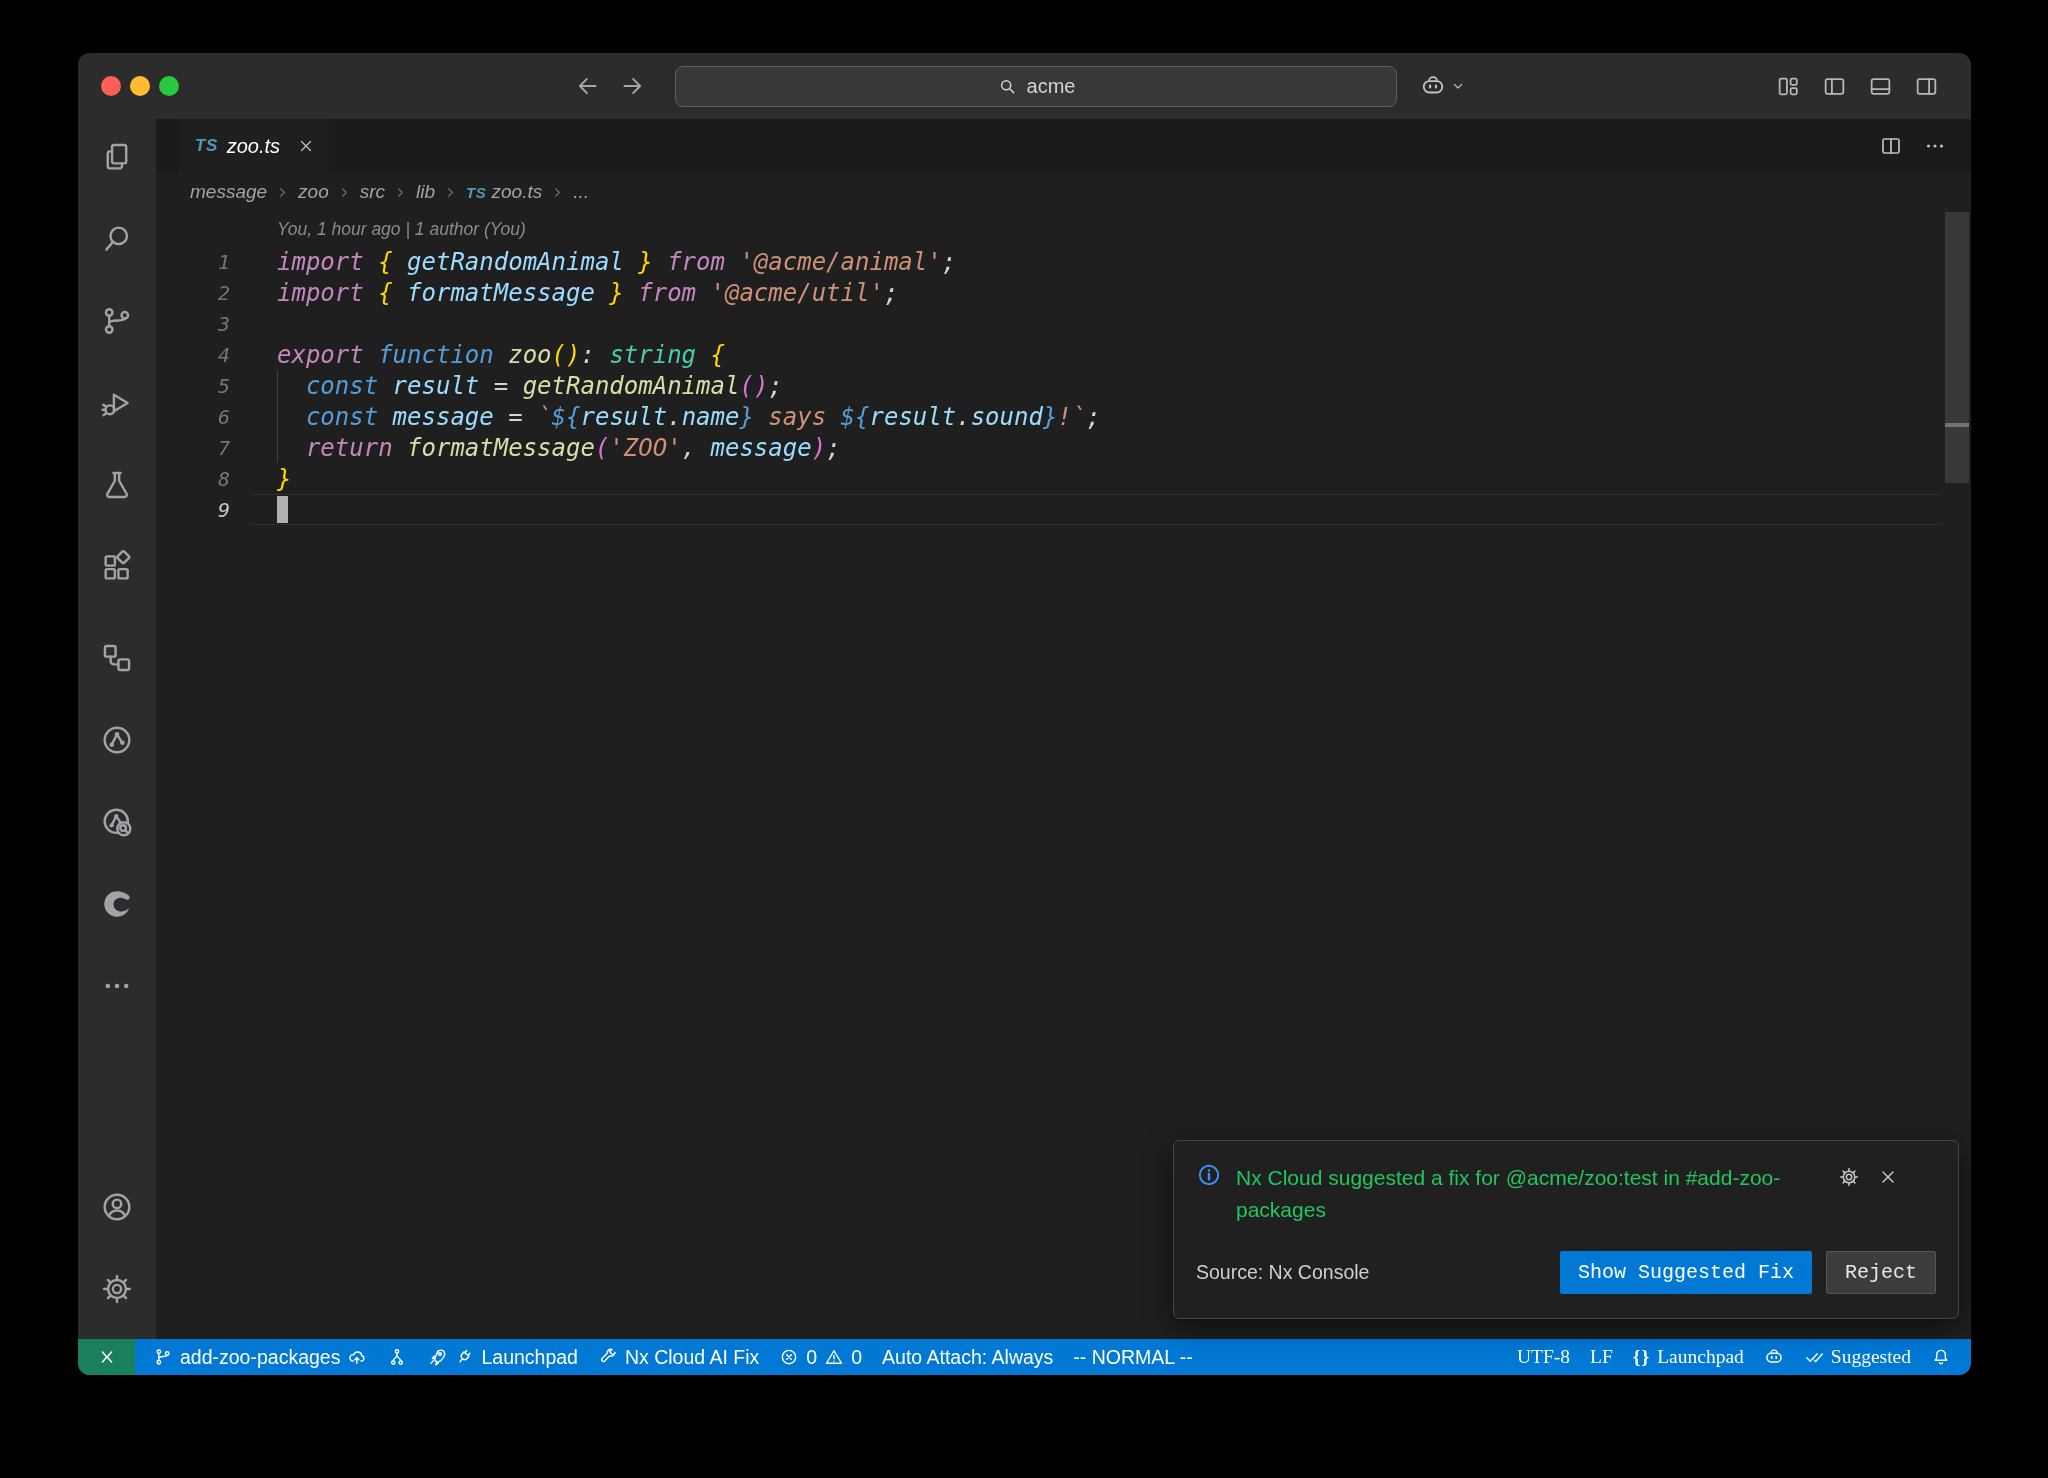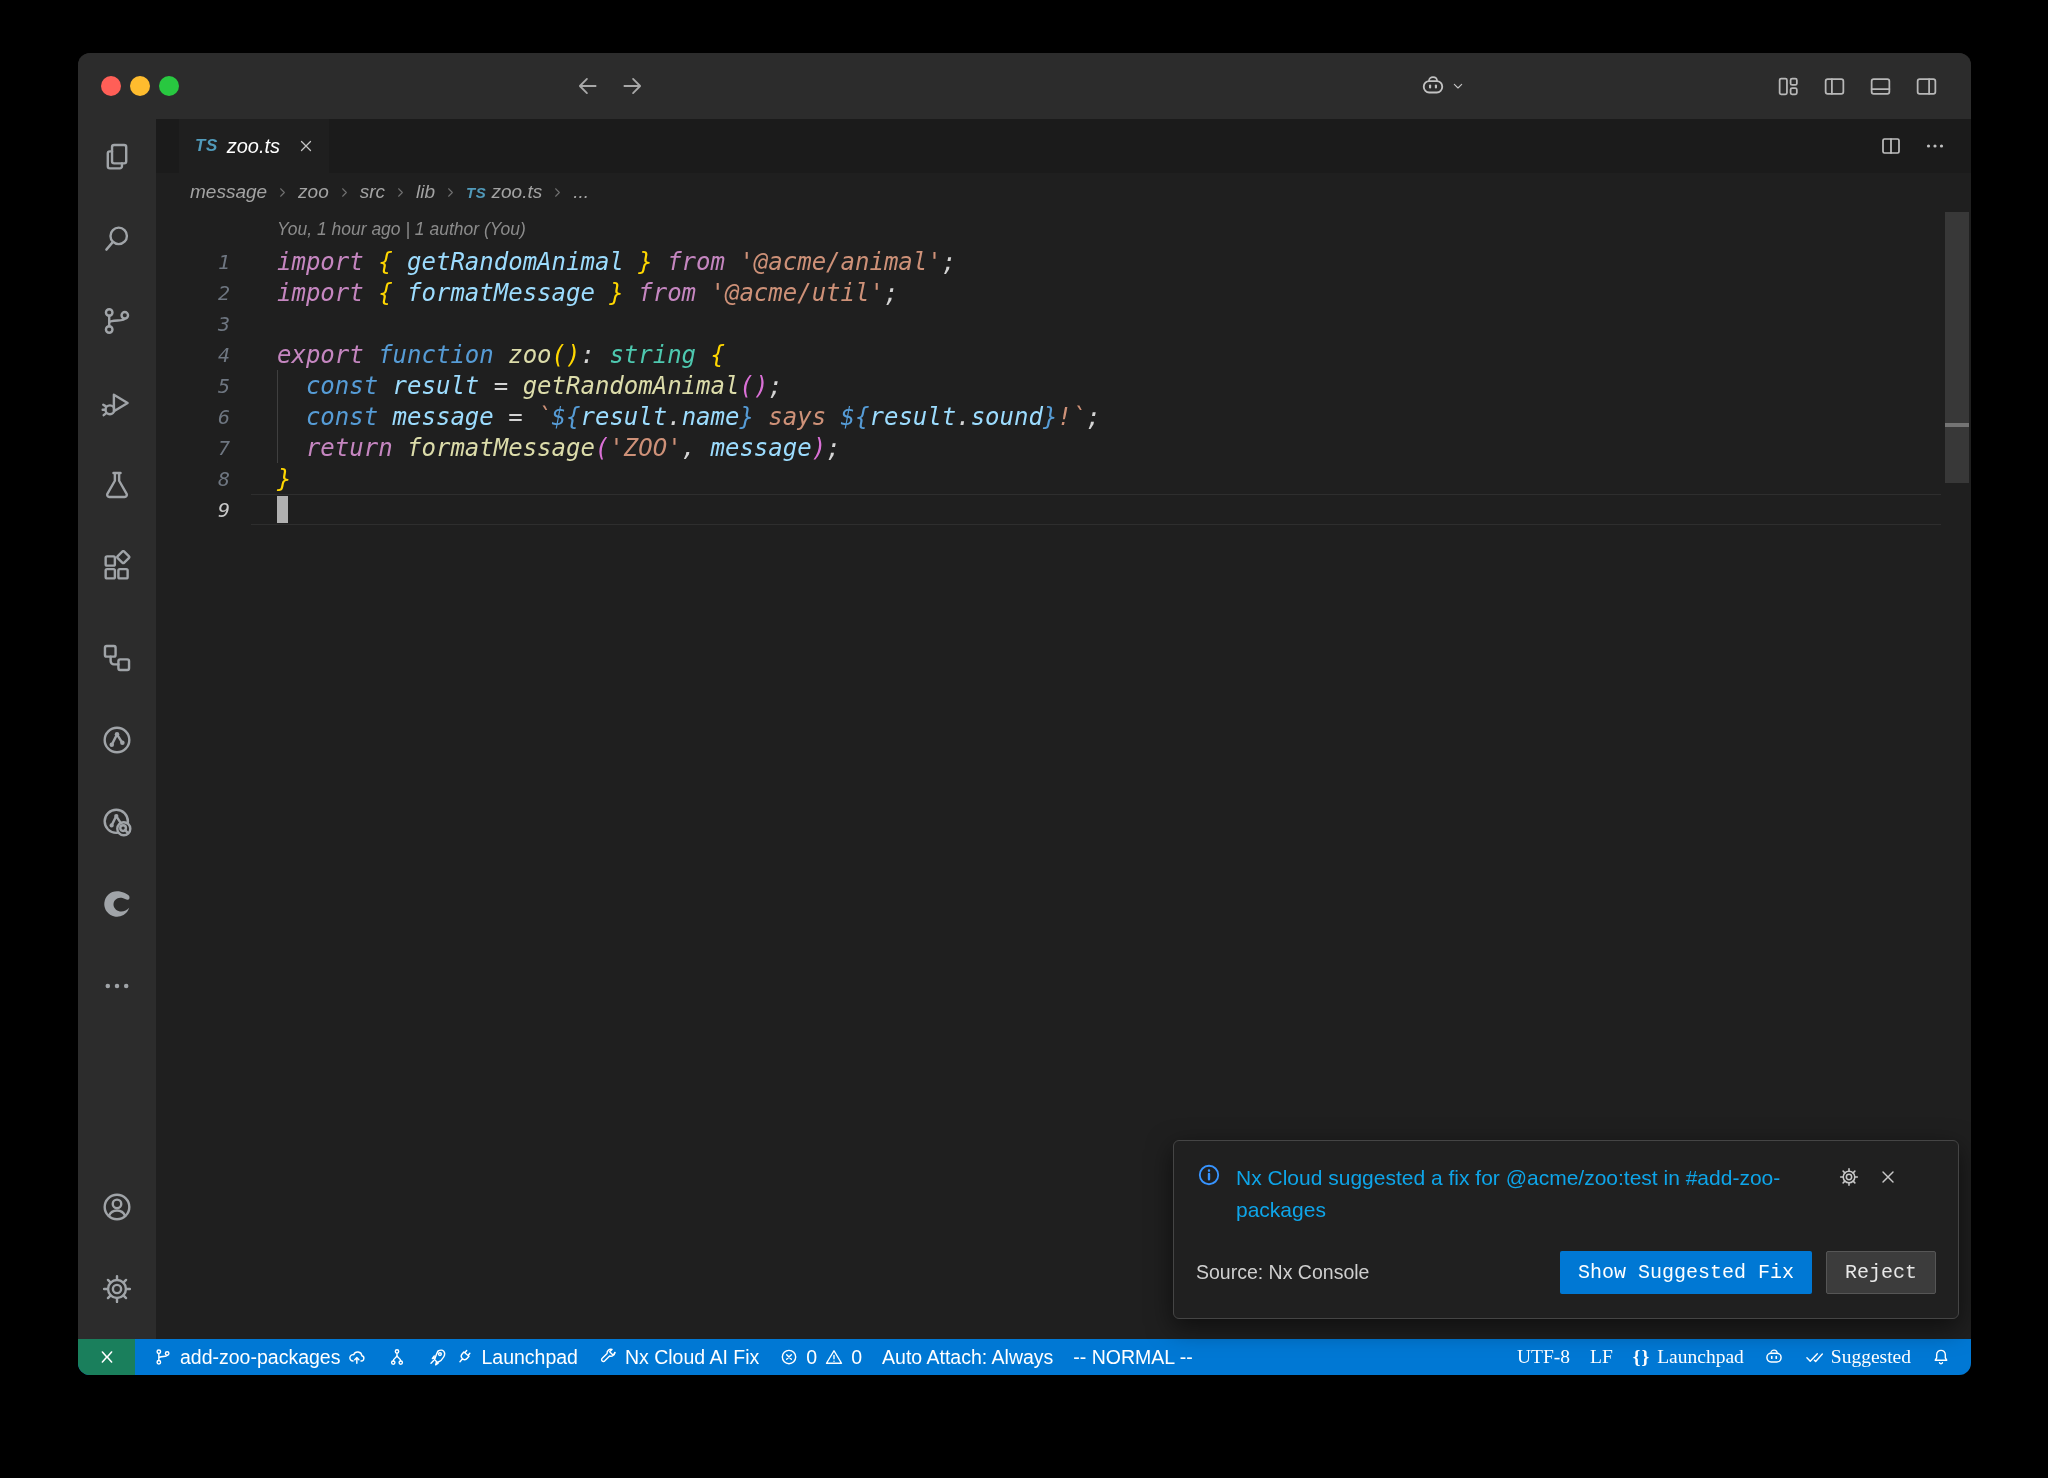--- a/index.html
+++ b/index.html
@@ -63,21 +63,21 @@
   .sb-remote{width:57px;flex:none;background:#1a7f5c;display:flex;align-items:center;justify-content:center;}
   .sb-left{display:flex;align-items:stretch;padding-left:8px;}
   .sb-right{margin-left:auto;display:flex;align-items:stretch;padding-right:10px;font-family:Liberation Serif, serif;}
   .sb-item{display:flex;align-items:center;gap:7px;padding:0 10px;white-space:nowrap;}
   .sb-item .braces{font-weight:bold;letter-spacing:1px;}
   
   .notification{position:absolute;right:12px;bottom:56px;width:786px;box-sizing:border-box;
                 background:#202020;border:1px solid #454545;border-radius:6px;
                 padding:21px 22px 24px 22px;box-shadow:0 8px 26px rgba(0,0,0,.55);}
   .notif-head{display:flex;align-items:flex-start;gap:14px;}
-  .notif-msg{flex:1;max-width:580px;color:#0ea5e9;font-size:21px;line-height:1.55;}
+  .notif-msg{flex:1;max-width:580px;color:#22c55e;font-size:21px;line-height:1.55;}
   .notif-actions{display:flex;align-items:center;gap:18px;color:#c8c8c8;margin-left:8px;padding-top:4px;}
   .notif-foot{display:flex;align-items:center;margin-top:24px;}
   .notif-source{color:#cfcfcf;font-size:19.5px;}
   .notif-btns{margin-left:auto;display:flex;gap:14px;}
   .btn{border:none;font-family:Liberation Mono, monospace;font-size:20px;padding:9px 18px;border-radius:2px;cursor:pointer;}
   .btn.primary{background:#0078d4;color:#fff;}
   .btn.secondary{background:#3c3c3c;color:#e8e8e8;border:1px solid #565656;}
   
   .icon{display:inline-flex;flex:none;}
   .icon svg{width:100%;height:100%;display:block;}
@@ -101,20 +101,29 @@
             <svg viewBox="0 0 24 24" fill="none" stroke="currentColor" stroke-width="1.7" stroke-linecap="round" stroke-linejoin="round">
               <path d="M19 12 H5.5 M11 5.5 L4.5 12 L11 18.5"></path>
             </svg>
           </span>
         <span class="icon i26">
             <svg viewBox="0 0 24 24" fill="none" stroke="currentColor" stroke-width="1.7" stroke-linecap="round" stroke-linejoin="round">
               <path d="M5 12 H18.5 M13 5.5 L19.5 12 L13 18.5"></path>
             </svg>
           </span>
       </div>
+      <div class="searchbox">
+        <span class="icon i21">
+            <svg viewBox="0 0 24 24" fill="none" stroke="currentColor" stroke-width="1.7" stroke-linecap="round" stroke-linejoin="round">
+              <circle cx="10.5" cy="10.5" r="5.2"></circle>
+              <path d="M14.5 14.5 L19 19"></path>
+            </svg>
+          </span>
+        <span>acme</span>
+      </div>
       <div class="copilot-area">
         <span class="icon i26">
             <svg viewBox="0 0 24 24" fill="none" stroke="currentColor" stroke-width="1.7" stroke-linecap="round" stroke-linejoin="round">
               <rect x="3.5" y="7.5" width="17" height="10.5" rx="5"></rect>
               <path d="M8.2 7.6 C8.2 5 10 3.8 12 3.8 c2 0 3.8 1.2 3.8 3.8" stroke-width="1.4"></path>
               <rect x="8.3" y="10.6" width="2" height="3.8" rx="1" fill="currentColor" stroke="none"></rect>
               <rect x="13.7" y="10.6" width="2" height="3.8" rx="1" fill="currentColor" stroke="none"></rect>
             </svg>
           </span>
         <span class="icon i16">

